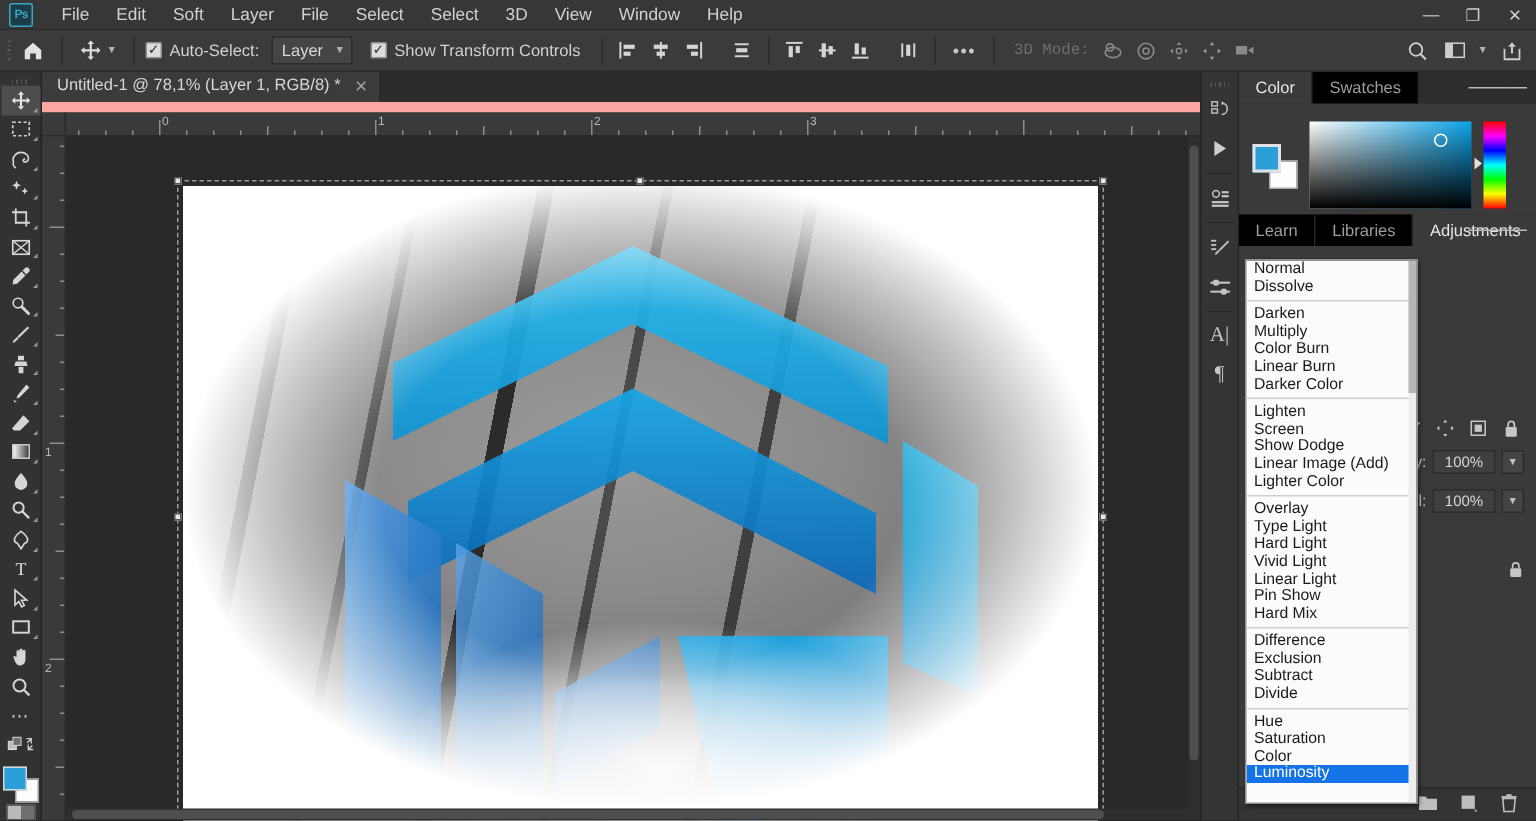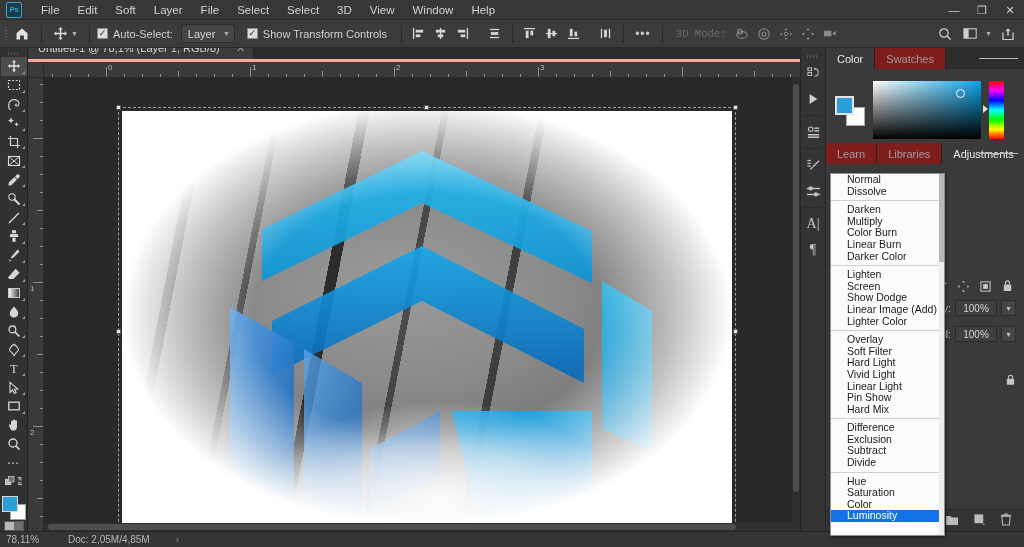--- a/index.html
+++ b/index.html
@@ -80,22 +80,22 @@
   .swatches-tool { margin-top:4px; position:relative; width:26px; height:26px; }
   .sw-fg { position:absolute; left:1px; top:1px; width:16px;height:16px; background:#2a9fd8;
            border:1px solid #d7d7d7; }
   .sw-bg { position:absolute; left:9px; top:9px; width:16px;height:16px; background:#fdfdfd;
            border:1px solid #9d9d9d; }
   .qmask { margin-top:3px; width:20px;height:12px;
            background:linear-gradient(to right,#b9b9b9 50%,#6f6f6f 50%); border:1px solid #555;}
 
   
   .center { flex:1; display:flex; flex-direction:column; min-width:0; background:#292929; }
-  .tabstrip { height:14px; background:#2c2c2c; display:flex; align-items:flex-end; flex:none;
-              border-bottom:3px solid #fca5a5; }
+  .tabstrip { height:27px; background:#2c2c2c; display:flex; align-items:flex-end; flex:none;
+              border-bottom:7px solid #fca5a5; }
   .doctab {
     height:22px; background:#3b3b3b; display:flex; align-items:center; padding:0 8px 0 10px;
     font-size:11px; color:#d7d7d7; border-right:1px solid #252525; gap:9px;
   }
   .tab-x { font-size:11px; color:#9e9e9e; }
   .rulerrow { display:flex; flex:none; }
   .ruler-corner { width:16px; height:16px; background:#3a3a3a; border-right:1px solid #2a2a2a;
                   border-bottom:1px solid #2a2a2a; }
   .ruler-h { flex:1; height:16px; background:#3a3a3a; border-bottom:1px solid #2a2a2a;
              position:relative; overflow:hidden; }
@@ -144,21 +144,21 @@
   }
   .rail-grip { width:100%; height:8px; display:flex;align-items:center;justify-content:center; }
   .rail-grip::before{content:"";width:12px;height:3px;
      background:repeating-linear-gradient(to right,#585858 0 1px,transparent 1px 3px);}
   .railicon { width:26px;height:26px;display:flex;align-items:center;justify-content:center;color:#c3c3c3; }
   .rail-sep { width:20px;height:1px;background:#2a2a2a;margin:3px 0; }
 
   .panels { width:198px; background:#3a3a3a; display:flex; flex-direction:column; }
   .paneltabs { height:21px; background:#2d2d2d; display:flex; align-items:stretch; position:relative; flex:none; }
   .ptab { padding:0 11px; display:flex; align-items:center; font-size:11px; color:#9d9d9d;
-          background:#7f1d1d; border-right:1px solid #252525; }
+          background:#000000; border-right:1px solid #252525; }
   .ptab.active { background:#3a3a3a; color:#e6e6e6; }
   .pmenu { position:absolute; right:6px; top:0; height:21px; display:flex; align-items:center; }
   .pmenu span { display:block; width:13px;height:1.5px;background:#b9b9b9;margin:1.5px 0; }
 
   .colorpanel { height:74px; background:#3a3a3a; display:flex; align-items:center; padding:8px 10px 0 9px; gap:8px; flex:none; }
   .cp-swatch { position:relative; width:30px; height:28px; flex:none; }
   .cp-fg { position:absolute; left:0;top:0;width:19px;height:19px;background:#2a9fd8;border:2px solid #e3e3e3; }
   .cp-bg { position:absolute; left:11px;top:11px;width:19px;height:19px;background:#fdfdfd;border:1px solid #a8a8a8; }
   .cp-field { width:108px;height:58px; position:relative;
       background: linear-gradient(to top, #000 0%, rgba(0,0,0,0) 100%),
@@ -170,21 +170,21 @@
       border-top:4px solid transparent;border-bottom:4px solid transparent;border-left:5px solid #e0e0e0; }
 
   .adjpanel { flex:1; position:relative; background:#3a3a3a; display:flex; flex-direction:column; min-height:0; }
 
   
   .blendmenu {
     position:absolute; left:4px; top:9px; width:115px; height:363px;
     background:#fbfbfb; border:1px solid #8f8f8f; box-shadow:1px 1px 3px rgba(0,0,0,.55);
     z-index:40; font-size:10.5px; color:#1a1a1a; overflow:hidden;
   }
-  .bm-item { height:11.6px; line-height:11.6px; padding-left:16px; white-space:nowrap; }
+  .bm-item { height:11.6px; line-height:11.6px; padding-left:5px; white-space:nowrap; }
   .bm-item.sel { background:#1473e6; color:#fff; }
   .bm-sep { height:1px; background:#cfcfcf; margin:3px 4px 3px 0; }
   .bm-scroll { position:absolute; right:0; top:0; width:5px; height:100%; background:#ededed; }
   .bm-thumb { position:absolute; right:0; top:0; width:5px; height:88px; background:#b6b6b6; }
 
   
   .layerspanel { position:absolute; inset:0; display:flex; flex-direction:column; }
   .lp-rowicons { display:flex; justify-content:flex-end; align-items:center; gap:9px;
                  height:22px; padding-right:10px; margin-top:112px; color:#c6c6c6; }
   .lp-opacity { display:flex; justify-content:flex-end; align-items:center; gap:4px;
@@ -851,21 +851,21 @@
               <div class="bm-item">Linear Burn</div>
               <div class="bm-item">Darker Color</div>
               <div class="bm-sep"></div>
               <div class="bm-item">Lighten</div>
               <div class="bm-item">Screen</div>
               <div class="bm-item">Show Dodge</div>
               <div class="bm-item">Linear Image (Add)</div>
               <div class="bm-item">Lighter Color</div>
               <div class="bm-sep"></div>
               <div class="bm-item">Overlay</div>
-              <div class="bm-item">Soft Filter</div>
+              <div class="bm-item">Type Light</div>
               <div class="bm-item">Hard Light</div>
               <div class="bm-item">Vivid Light</div>
               <div class="bm-item">Linear Light</div>
               <div class="bm-item">Pin Show</div>
               <div class="bm-item">Hard Mix</div>
               <div class="bm-sep"></div>
               <div class="bm-item">Difference</div>
               <div class="bm-item">Exclusion</div>
               <div class="bm-item">Subtract</div>
               <div class="bm-item">Divide</div>
@@ -874,18 +874,13 @@
               <div class="bm-item">Saturation</div>
               <div class="bm-item">Color</div>
               <div class="bm-item sel">Luminosity</div>
             </div>
 
         </div>
       </div>
     </div>
   </div>
 
-  <div class="statusbar">
-    <span class="sb-zoom">78,11%</span>
-    <span class="sb-doc">Doc: 2,05M/4,85M</span>
-    <span class="sb-arrow">›</span>
-  </div>
 </div>
 
 </body></html>

